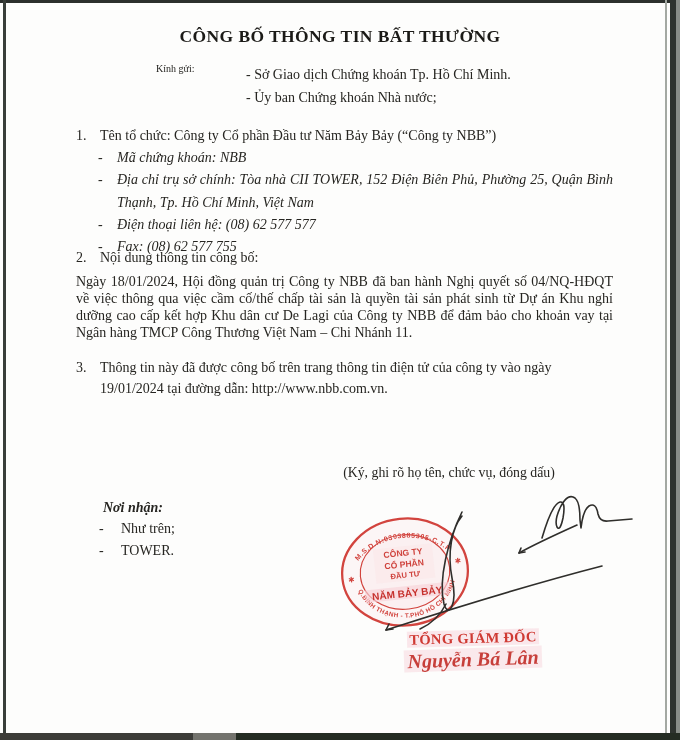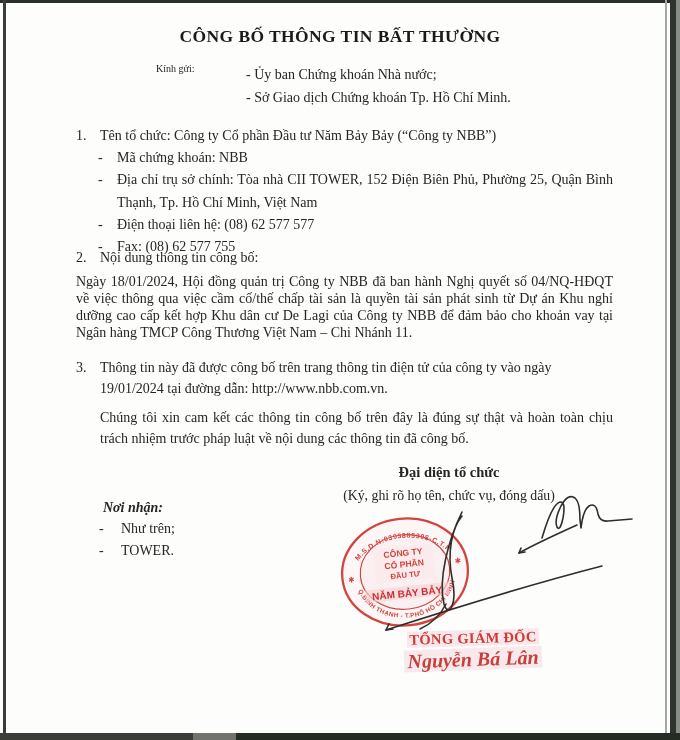--- a/index.html
+++ b/index.html
@@ -27,21 +27,21 @@
   .salute-label{position:absolute;left:156px;top:63px;font-size:10px;}
   .recipients{position:absolute;left:246px;top:63px;font-size:14px;line-height:23px;}
 
   .section{position:absolute;left:76px;width:537px;font-size:14px;}
   .sec-head{display:flex;line-height:22px;}
   .sec-num{width:24px;flex:0 0 24px;}
   .sec-text{flex:1;}
   .bullets{margin-left:22px;}
   .bullet{display:flex;line-height:22.3px;}
   .bullet .dash{width:19px;flex:0 0 19px;}
-  .bullet .btext{flex:1;text-align:justify;}
+  .bullet .btext{flex:1;text-align:justify;font-style:italic;}
   .para{margin-top:4px;line-height:17px;text-align:justify;}
   .para2{margin-left:24px;margin-top:7px;line-height:21px;text-align:justify;}
   #sec1{top:125px;}
   #sec2{top:247px;}
   #sec3{top:358px;}
   #sec3 .sec-head{line-height:20.8px;}
 
   .noi-nhan{position:absolute;left:103px;top:476px;font-size:14px;}
   .noi-nhan .nn-head{font-weight:bold;font-style:italic;margin-top:24px;}
   .nn-item{display:flex;line-height:22px;}
@@ -70,22 +70,22 @@
 </style>
 </head>
 <body>
 
 <div class="screen">
 
   <div class="title">CÔNG BỐ THÔNG TIN BẤT THƯỜNG</div>
 
   <div class="salute-label">Kính gửi:</div>
   <div class="recipients">
+    <div>- Sở Giao dịch Chứng khoán Tp. Hồ Chí Minh.</div>
     <div>- Ủy ban Chứng khoán Nhà nước;</div>
-    <div>- Sở Giao dịch Chứng khoán Tp. Hồ Chí Minh.</div>
   </div>
 
   <div class="section" id="sec1">
     <div class="sec-head">
       <span class="sec-num">1.</span>
       <span class="sec-text">Tên tổ chức: Công ty Cổ phần Đầu tư Năm Bảy Bảy (“Công ty NBB”)</span>
     </div>
     <div class="bullets">
       <div class="bullet">
         <span class="dash">-</span>
@@ -112,39 +112,37 @@
       <span class="sec-text">Nội dung thông tin công bố:</span>
     </div>
     <div class="para">Ngày 18/01/2024, Hội đồng quản trị Công ty NBB đã ban hành Nghị quyết số 04/NQ-HĐQT về việc thông qua việc cầm cố/thế chấp tài sản là quyền tài sản phát sinh từ Dự án Khu nghỉ dưỡng cao cấp kết hợp Khu dân cư De Lagi của Công ty NBB để đảm bảo cho khoản vay tại Ngân hàng TMCP Công Thương Việt Nam – Chi Nhánh 11.</div>
   </div>
 
   <div class="section" id="sec3">
     <div class="sec-head">
       <span class="sec-num">3.</span>
       <span class="sec-text">Thông tin này đã được công bố trên trang thông tin điện tử của công ty vào ngày 19/01/2024 tại đường dẫn: http://www.nbb.com.vn.</span>
     </div>
-    <div class="para2">Chúng tôi xin cam kết các thông tin công bố trên đây là đúng sự thật và hoàn toàn chịu trách nhiệm trước pháp luật về nội dung các thông tin đã công bố.</div>
   </div>
 
   <div class="noi-nhan">
     <div class="nn-head">Nơi nhận:</div>
     <div class="nn-list">
       <div class="nn-item">
         <span class="dash">-</span>
         <span>Như trên;</span>
       </div>
       <div class="nn-item">
         <span class="dash">-</span>
         <span>TOWER.</span>
       </div>
     </div>
   </div>
 
   <div class="rep-block">
-    <div class="rep-title">Đại diện tổ chức</div>
     <div>(Ký, ghi rõ họ tên, chức vụ, đóng dấu)</div>
   </div>
 
   <div class="stamp-wrap">
     <svg viewBox="0 0 150 130" class="stamp-sans">
       <defs>
         <path id="arcTop" d="M 14 80 A 60 50 0 1 1 136 80" fill="none"></path>
         <path id="arcBot" d="M 23 58 A 53 46 0 1 0 127 58" fill="none"></path>
       </defs>
       <ellipse cx="75" cy="65" rx="66" ry="56" fill="rgba(250,218,224,0.18)" stroke="#d2443e" stroke-width="2.4"></ellipse>

